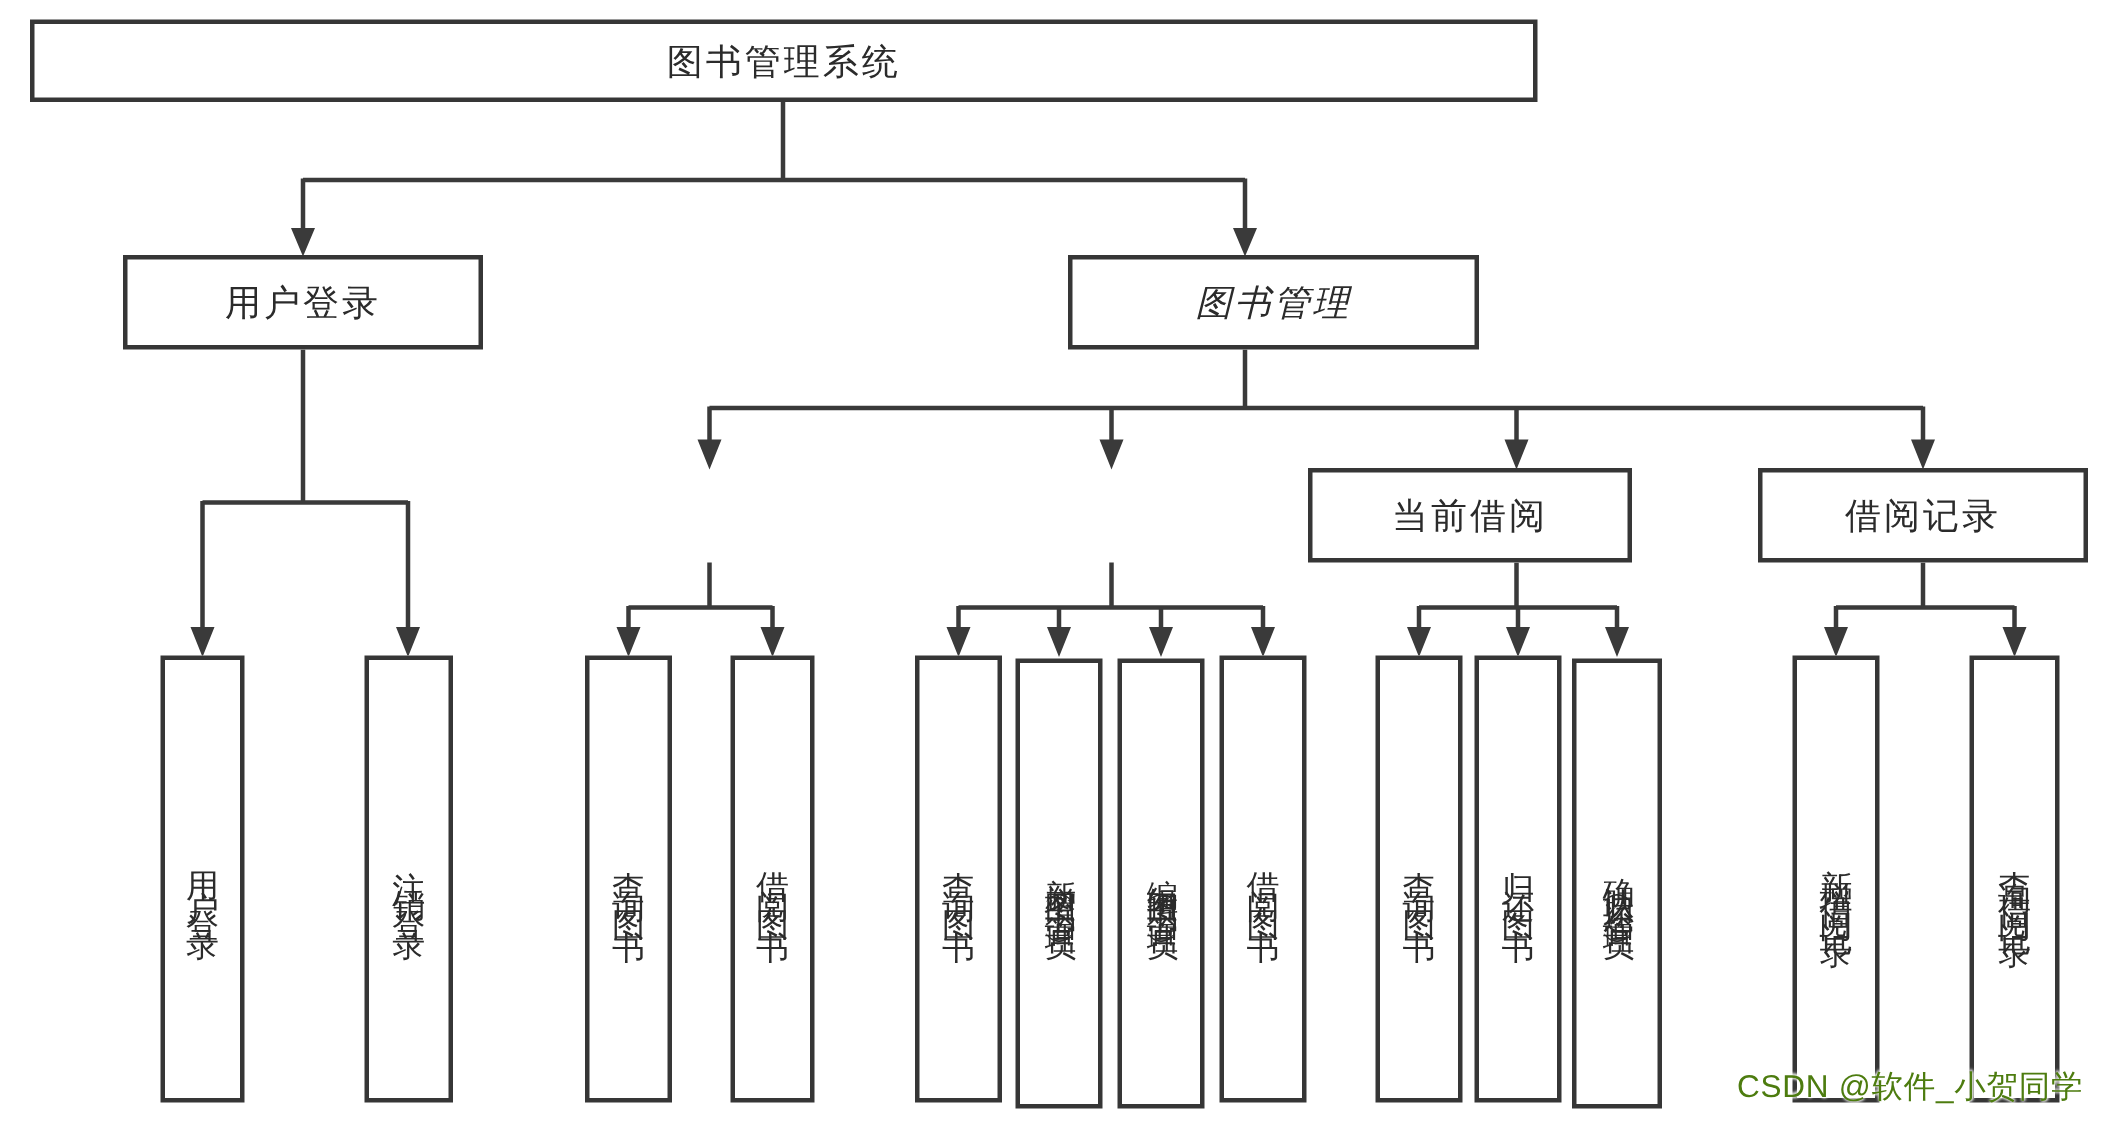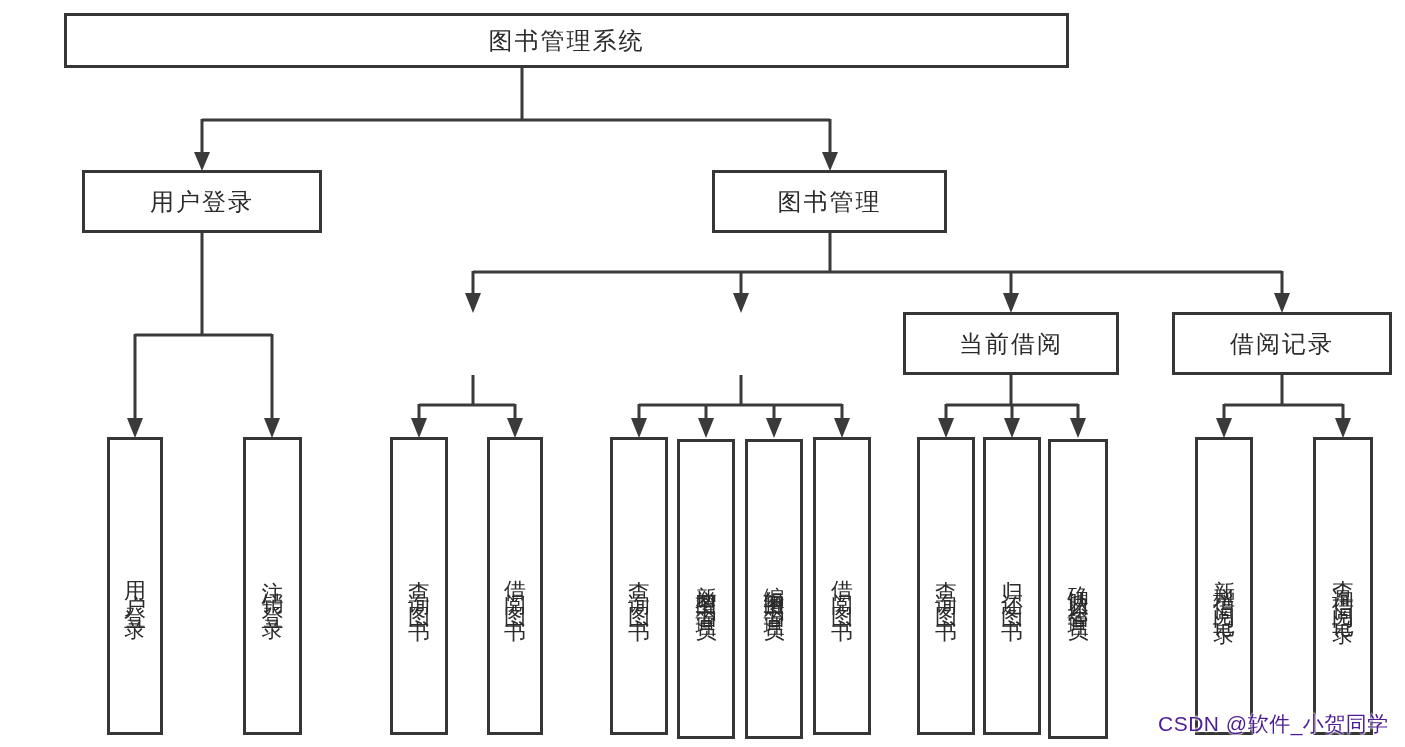--- a/index.html
+++ b/index.html
@@ -15,21 +15,21 @@
     letter-spacing:2px;
   }
   .leaf{
     writing-mode:vertical-rl;text-orientation:mixed;
     font-size:22px;letter-spacing:13px;padding-top:6px;
   }
   .leaf.mid{letter-spacing:9px;}
   .leaf.dense{font-size:21px;letter-spacing:5px;padding-top:4px;}
   .watermark{
     position:absolute;left:1158px;top:710px;z-index:5;
-    font-size:21px;color:#4c1d95;letter-spacing:0.5px;white-space:nowrap;
+    font-size:21px;color:#4d7c0f;letter-spacing:0.5px;white-space:nowrap;
     text-shadow:0 1px 2px rgba(255,255,255,0.95), 0 -1px 2px rgba(255,255,255,0.95), 1px 0 2px rgba(255,255,255,0.95);
   }
 </style>
 </head>
 <body>
 
 <div class="canvas">
 
   <svg class="connectors" width="1405" height="747" viewBox="0 0 1405 747" aria-hidden="true">
 
@@ -48,26 +48,26 @@
       M465 293 L481 293 L473 313 Z  M733 293 L749 293 L741 313 Z
       M1003 293 L1019 293 L1011 313 Z  M1274 293 L1290 293 L1282 313 Z
       M411 418 L427 418 L419 438 Z  M507 418 L523 418 L515 438 Z
       M631 418 L647 418 L639 438 Z  M698 418 L714 418 L706 438 Z
       M766 418 L782 418 L774 438 Z  M834 418 L850 418 L842 438 Z
       M938 418 L954 418 L946 438 Z  M1004 418 L1020 418 L1012 438 Z
       M1070 418 L1086 418 L1078 438 Z
       M1216 418 L1232 418 L1224 438 Z  M1335 418 L1351 418 L1343 438 Z"></path>
   </svg>
 
-  <div class="node" style="left:20px;top:13px;width:1005px;height:55px;margin-left:44px;">图书管理系统</div>
+  <div class="node" style="left:20px;top:13px;width:1005px;height:55px;">图书管理系统</div>
 
   <div class="node" style="left:82px;top:170px;width:240px;height:63px;">用户登录</div>
-  <div class="node" style="left:712px;top:170px;width:235px;height:63px;">图书管理</div>
+  <div class="node" style="left:712px;top:170px;width:274px;height:63px;font-style:italic;">图书管理</div>
 
-  <div class="node" style="left:903px;top:312px;width:216px;height:63px;">当前借阅</div>
+  <div class="node" style="left:872px;top:312px;width:216px;height:63px;">当前借阅</div>
   <div class="node" style="left:1172px;top:312px;width:220px;height:63px;">借阅记录</div>
 
   <div class="node leaf" style="left:107px;top:437px;width:56px;height:298px;">用户登录</div>
   <div class="node leaf" style="left:243px;top:437px;width:59px;height:298px;">注销登录</div>
 
   <div class="node leaf" style="left:390px;top:437px;width:58px;height:298px;">查询图书</div>
   <div class="node leaf" style="left:487px;top:437px;width:56px;height:298px;">借阅图书</div>
 
   <div class="node leaf" style="left:610px;top:437px;width:58px;height:298px;">查询图书</div>
   <div class="node leaf dense" style="left:677px;top:439px;width:58px;height:300px;">新增图书（管理员）</div>

